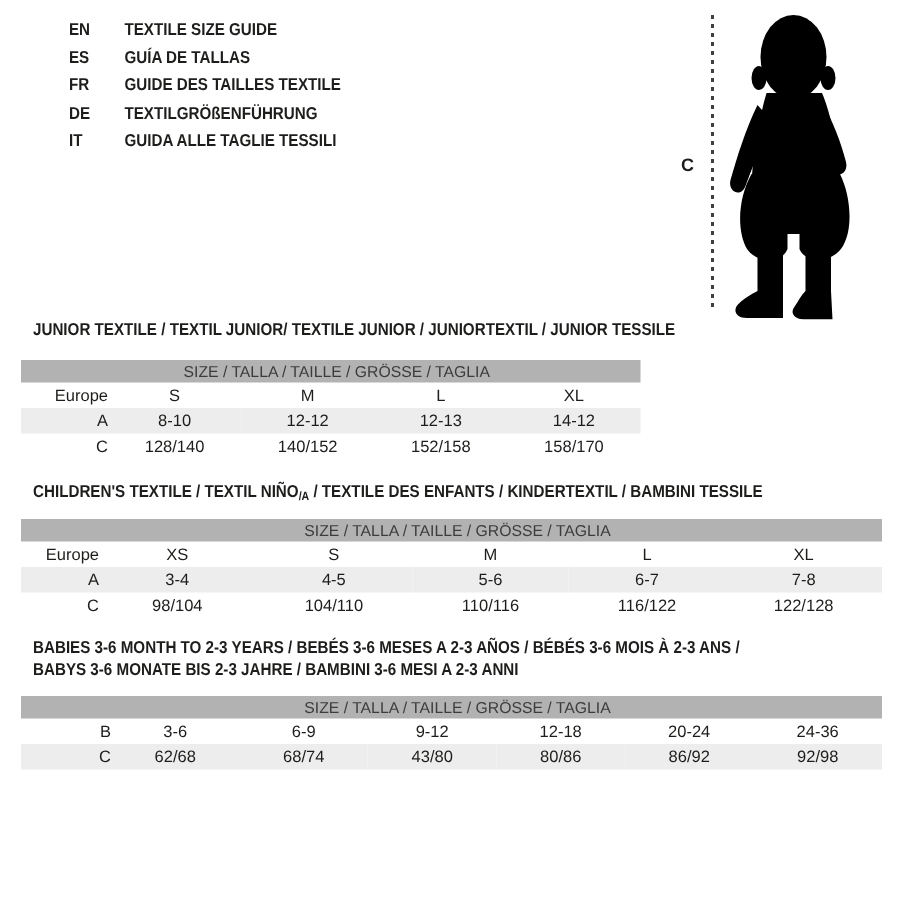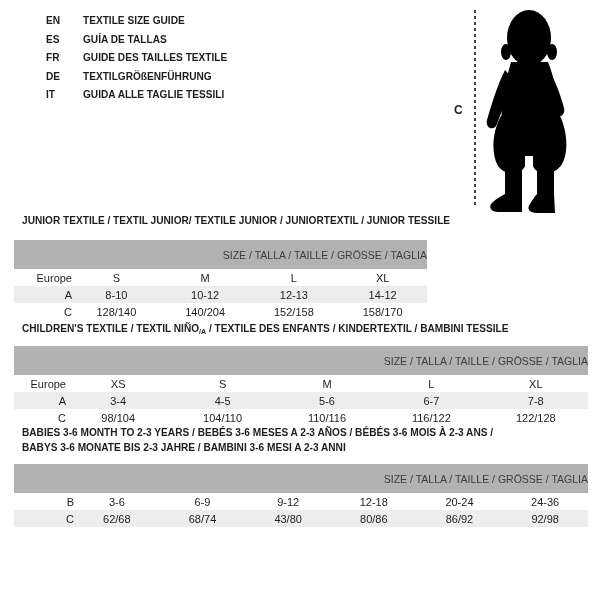--- a/index.html
+++ b/index.html
@@ -23,21 +23,21 @@
   .baby-svg { position:absolute; left:37px; top:0; width:103px; height:205px; }
 
   
   .tbl-title { position:absolute; left:22px; font-weight:bold; font-size:11.5px; line-height:15px; }
   .subscript { font-size:8px; vertical-align:-2px; }
 
   
   .size-table { position:absolute; left:14px; border-collapse:collapse; table-layout:fixed; }
   .size-table td { padding:0; font-size:11px; text-align:center; height:17px; white-space:nowrap; color:#1d1d1b; }
   .size-table td.rowlabel { text-align:right; padding-left:8px; }
-  .band-row td { background:#b2b2b2; text-align:right; padding-left:8px; font-size:10.5px; color:#3c3c3c; height:29px; font-weight:normal; }
+  .band-row td { background:#b2b2b2; text-align:center; padding-left:8px; font-size:10.5px; color:#3c3c3c; height:15px; font-weight:normal; }
   .row-alt td { background:#ededed; }
 
   
   .footnotes { position:absolute; left:22px; top:532px; }
   .footnote { height:18.5px; display:flex; align-items:center; font-weight:bold; font-size:11.5px; }
 </style>
 </head>
 <body>
 
 <div class="canvas">
@@ -101,28 +101,28 @@
     <tr>
       <td class="rowlabel">Europe</td>
       <td>S</td>
       <td>M</td>
       <td>L</td>
       <td>XL</td>
     </tr>
     <tr class="row-alt">
       <td class="rowlabel">A</td>
       <td>8-10</td>
-      <td>10-12</td>
+      <td>12-12</td>
       <td>12-13</td>
       <td>14-12</td>
     </tr>
     <tr>
       <td class="rowlabel">C</td>
       <td>128/140</td>
-      <td>140/204</td>
+      <td>140/152</td>
       <td>152/158</td>
       <td>158/170</td>
     </tr>
   </tbody>
     </table>
 
   <div class="tbl-title condensed" style="top:321px">
     <span>CHILDREN'S TEXTILE / TEXTIL NIÑO</span><span class="subscript">/A</span><span> / TEXTILE DES ENFANTS / KINDERTEXTIL / BAMBINI TESSILE</span>
   </div>
   <table class="size-table" style="top:346px; width:574px">

